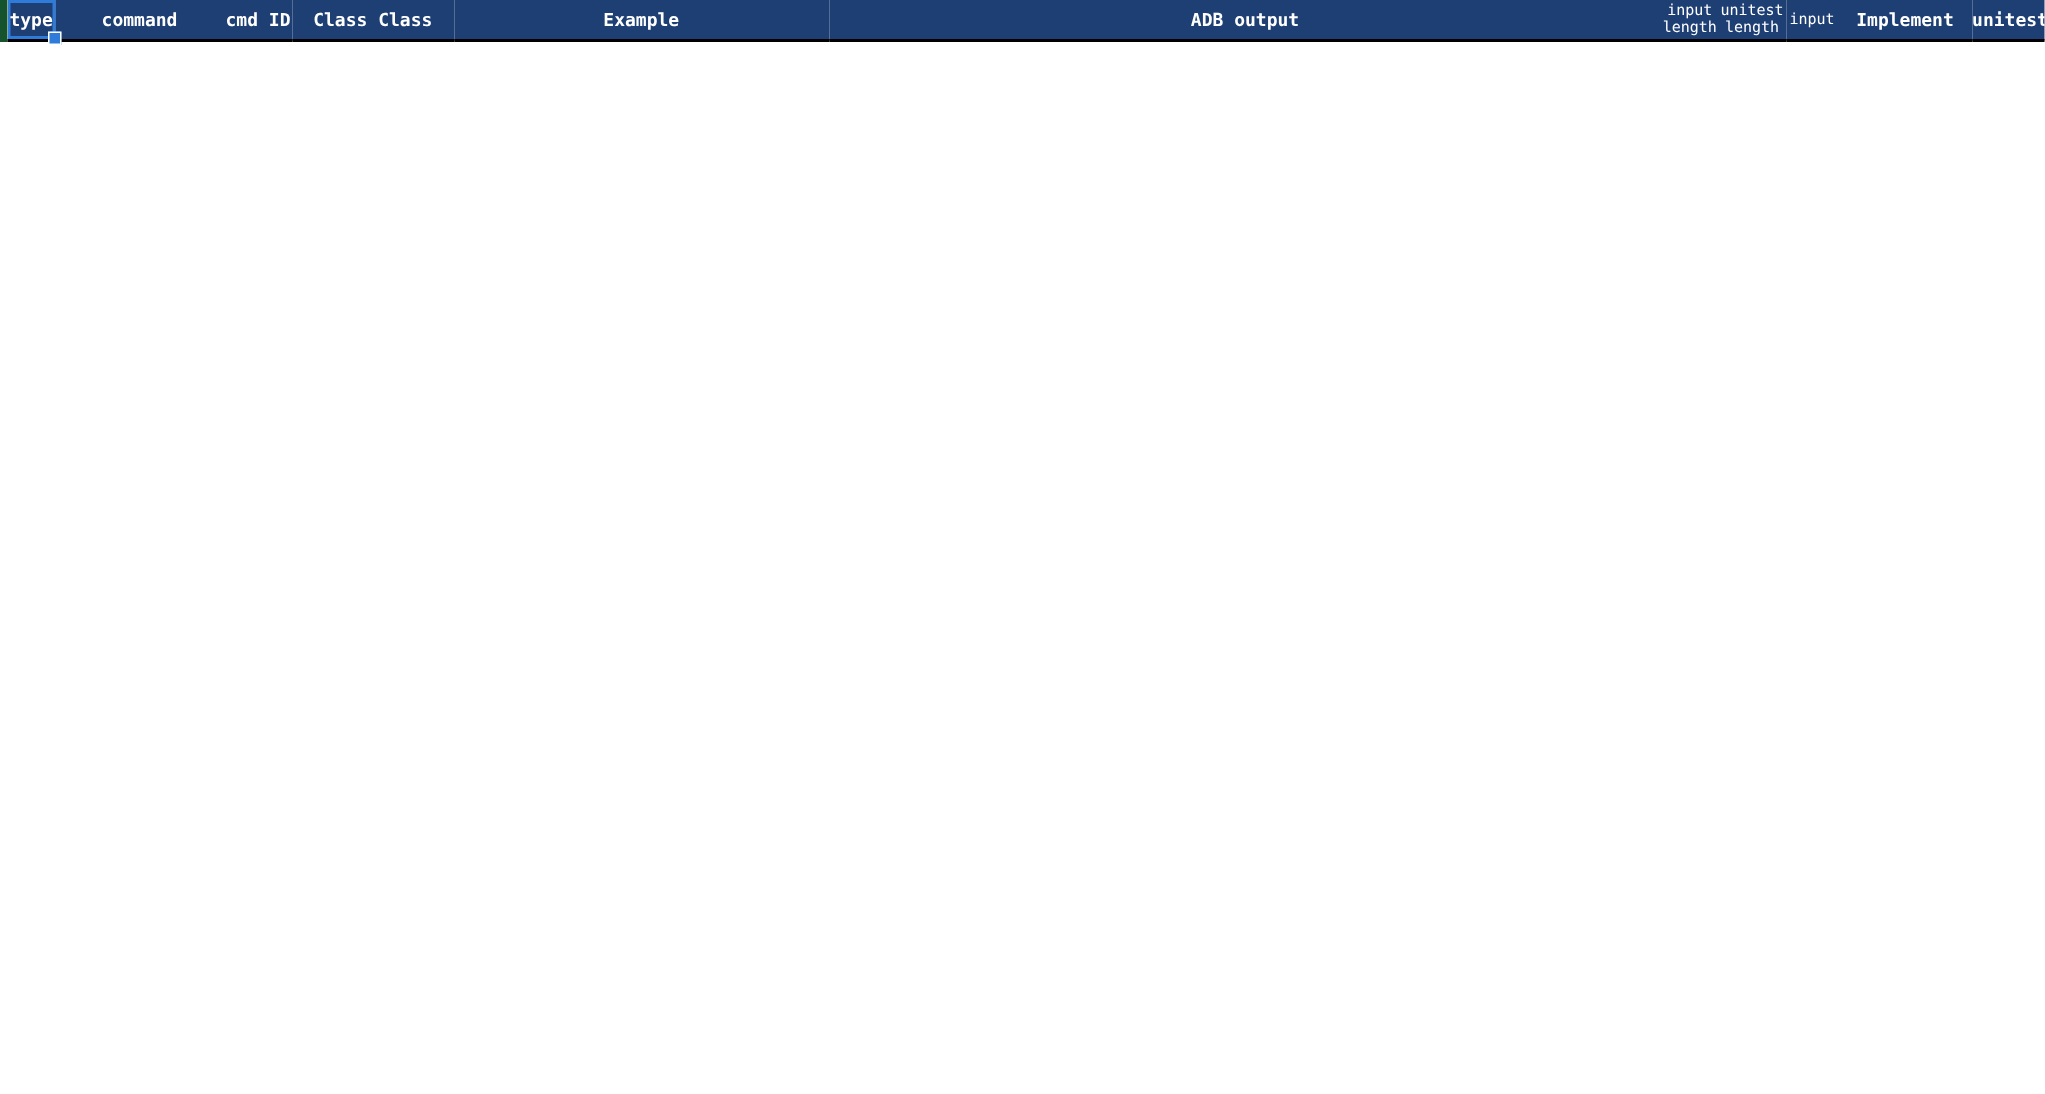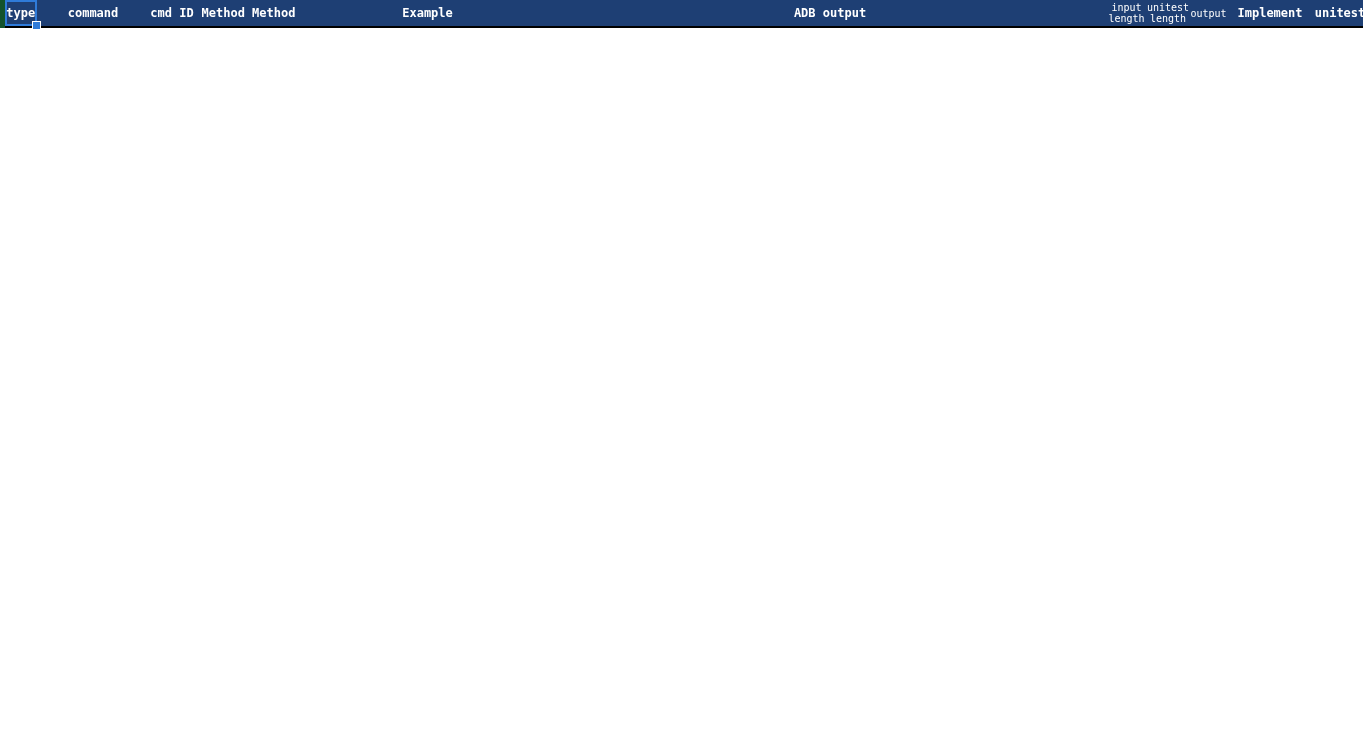--- a/index.html
+++ b/index.html
@@ -27,24 +27,24 @@
       <col style="width:45px">
     <col style="width:35px">
       <col style="width:89px">
       <col style="width:51px">
   </colgroup>
   <thead>
     <tr style="height:27px">
       <th class="selected">type</th>
       <th>command</th>
       <th>cmd ID</th>
-      <th>Method Method</th>
+      <th>Class Class</th>
       <th>Example</th>
       <th>ADB output</th>
       <th class="small">input length</th>
       <th class="small">unitest length</th>
-      <th class="small">output</th>
+      <th class="small">input</th>
       <th>Implement</th>
       <th>unitest</th>
     </tr>
   </thead>
   <tbody id="tb"></tbody>
 </table>
 
 </body></html>

